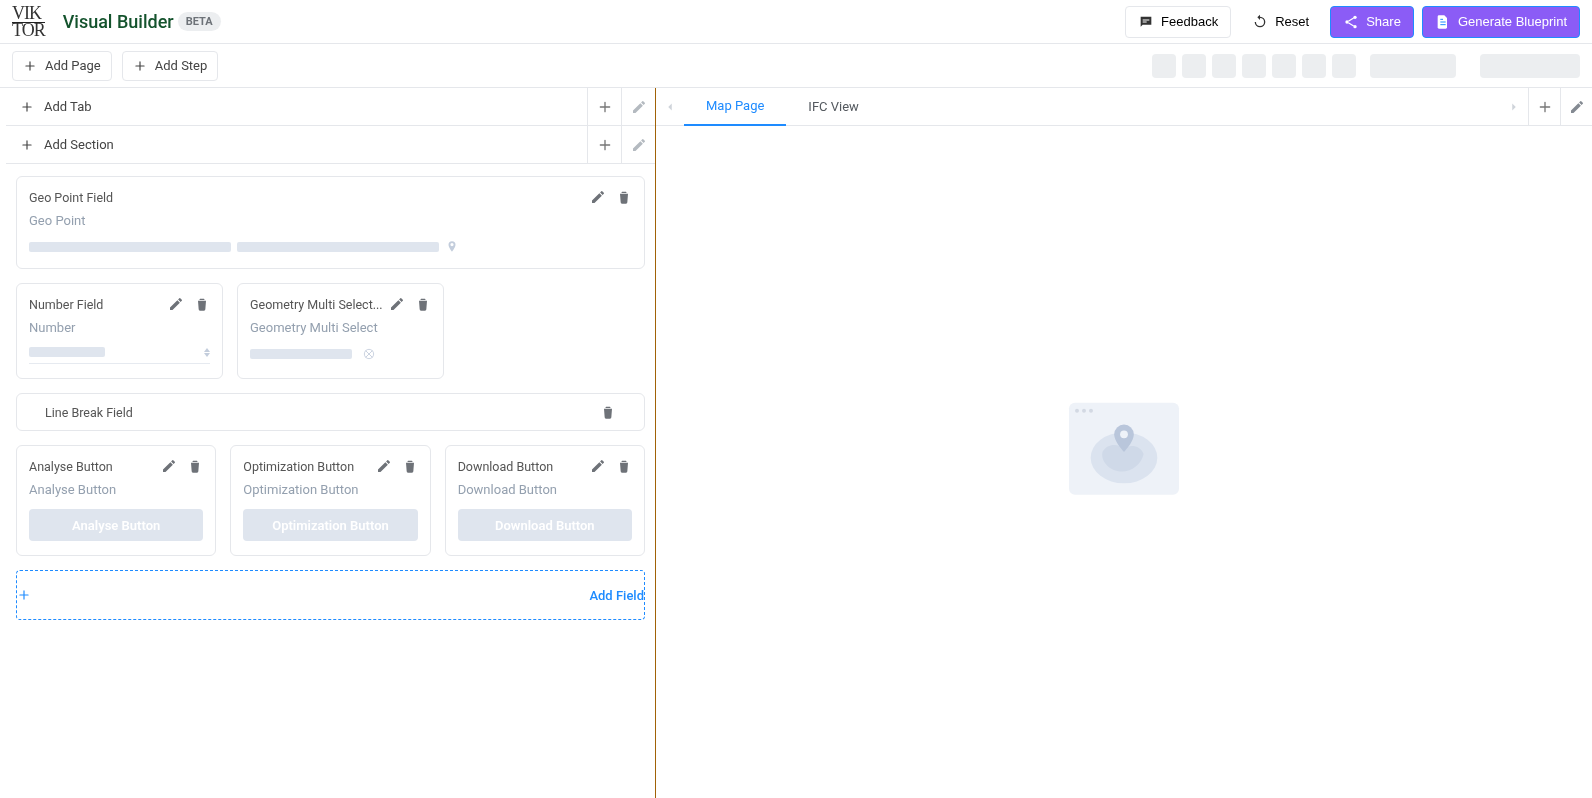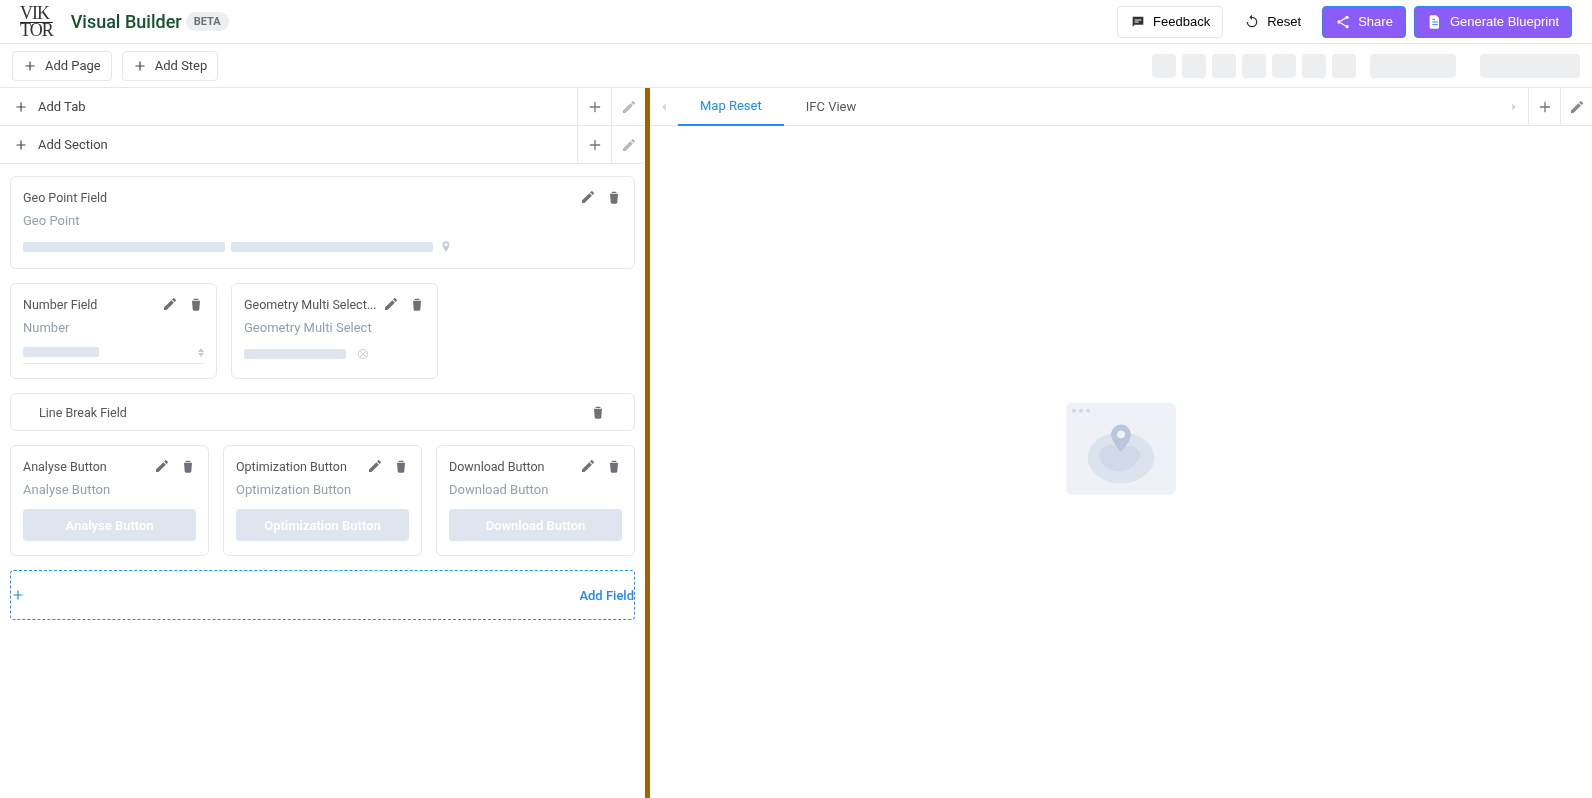--- a/index.html
+++ b/index.html
@@ -1,20 +1,20 @@
 <!DOCTYPE html>
 <html><head>
 <meta charset="utf-8">
 <style>
   * { box-sizing: border-box; margin: 0; padding: 0; }
   body { font-family: -apple-system, BlinkMacSystemFont, "Segoe UI", Roboto, Helvetica, Arial, sans-serif; font-size: 13px; color: #333; background: #fff; width: 1592px; height: 798px; overflow: hidden; }
   svg { display: block; }
 
   
-  .topbar { display: flex; align-items: center; height: 44px; padding: 0 20px; border-bottom: 1px solid #e5e7eb; }
+  .topbar { display: flex; align-items: center; height: 44px; padding: 0 12px; border-bottom: 1px solid #e5e7eb; }
   .logo { font-family: Georgia, 'Times New Roman', serif; font-size: 18px; line-height: 0.78; letter-spacing: -1px; display: flex; flex-direction: column; padding-right: 18px; }
   .logo .vik { border-bottom: 1px solid #222; padding-bottom: 1px; }
   .app-title { font-size: 18px; font-weight: 500; color: #14532d; }
   .beta-badge { margin-left: 4px; background: #eceef0; color: #6d7278; font-weight: 700; font-size: 11px; border-radius: 10px; padding: 3px 8px; }
   .topbar-spacer { flex: 1; }
   .topbar-btn { display: inline-flex; align-items: center; gap: 7px; height: 32px; padding: 0 12px; font-size: 13px; font-weight: 500; border-radius: 4px; background: #fff; border: 1px solid #e5e7eb; margin-left: 8px; cursor: pointer; }
   .topbar-btn.no-border { border-color: transparent; }
   .topbar-btn.primary { background: #8b5cf6; color: #fff; border-color: #1e8bff; }
   .topbar-btn svg { width: 16px; height: 16px; }
   .topbar-btn.primary svg { fill: #fff; }
@@ -25,21 +25,21 @@
   .add-chip { display: inline-flex; align-items: center; gap: 8px; height: 30px; padding: 0 10px; border: 1px solid #e5e7eb; border-radius: 4px; margin-right: 10px; cursor: pointer; font-size: 13px; color: #444; }
   .add-chip svg { width: 14px; height: 14px; stroke: #444; }
   .second-spacer { flex: 1; }
   .skeleton-sq { width: 24px; height: 24px; background: #eceef0; border-radius: 4px; margin-left: 6px; }
   .skeleton-bar { height: 24px; background: #eceef0; border-radius: 4px; margin-left: 14px; }
   .skeleton-bar.w1 { width: 86px; }
   .skeleton-bar.w2 { width: 100px; margin-left: 24px; }
 
   
   .split { display: flex; height: calc(798px - 44px - 44px); }
-  .left { width: 650px; display: flex; flex-direction: column; border-right: 5px solid #a16207; }
+  .left { width: 650px; display: flex; flex-direction: column; border-right: 1px solid #a16207; margin-left: 6px; }
   .right { flex: 1; display: flex; flex-direction: column; }
 
   
   .rowbar { display: flex; align-items: center; height: 38px; border-bottom: 1px solid #e5e7eb; }
   .rowbar-label { display: flex; align-items: center; gap: 10px; padding-left: 14px; font-size: 13px; color: #444; flex: 1; }
   .rowbar-label svg { width: 14px; height: 14px; stroke: #444; }
   .rowbar-actions { display: flex; }
   .rowbar-icon { width: 34px; height: 38px; display: flex; align-items: center; justify-content: center; border-left: 1px solid #e5e7eb; cursor: pointer; }
   .rowbar-icon svg { width: 16px; height: 16px; fill: #b4bac0; }
   .rowbar-icon.plus svg { fill: none; stroke: #777; stroke-width: 2; }
@@ -429,21 +429,21 @@
   </div>
 
   <div class="right">
     <div class="view-tabbar">
       <div class="chev-cell">
           <svg viewBox="0 0 24 24">
             <use href="#ic-chev-l"></use>
           </svg>
         </div>
       <div class="view-tab active">
-        <span>Map Reset</span>
+        <span>Map Page</span>
       </div>
       <div class="view-tab">
         <span>IFC View</span>
       </div>
       <div class="view-spacer"></div>
       <div class="chev-cell">
           <svg viewBox="0 0 24 24">
             <use href="#ic-chev-r"></use>
           </svg>
         </div>

